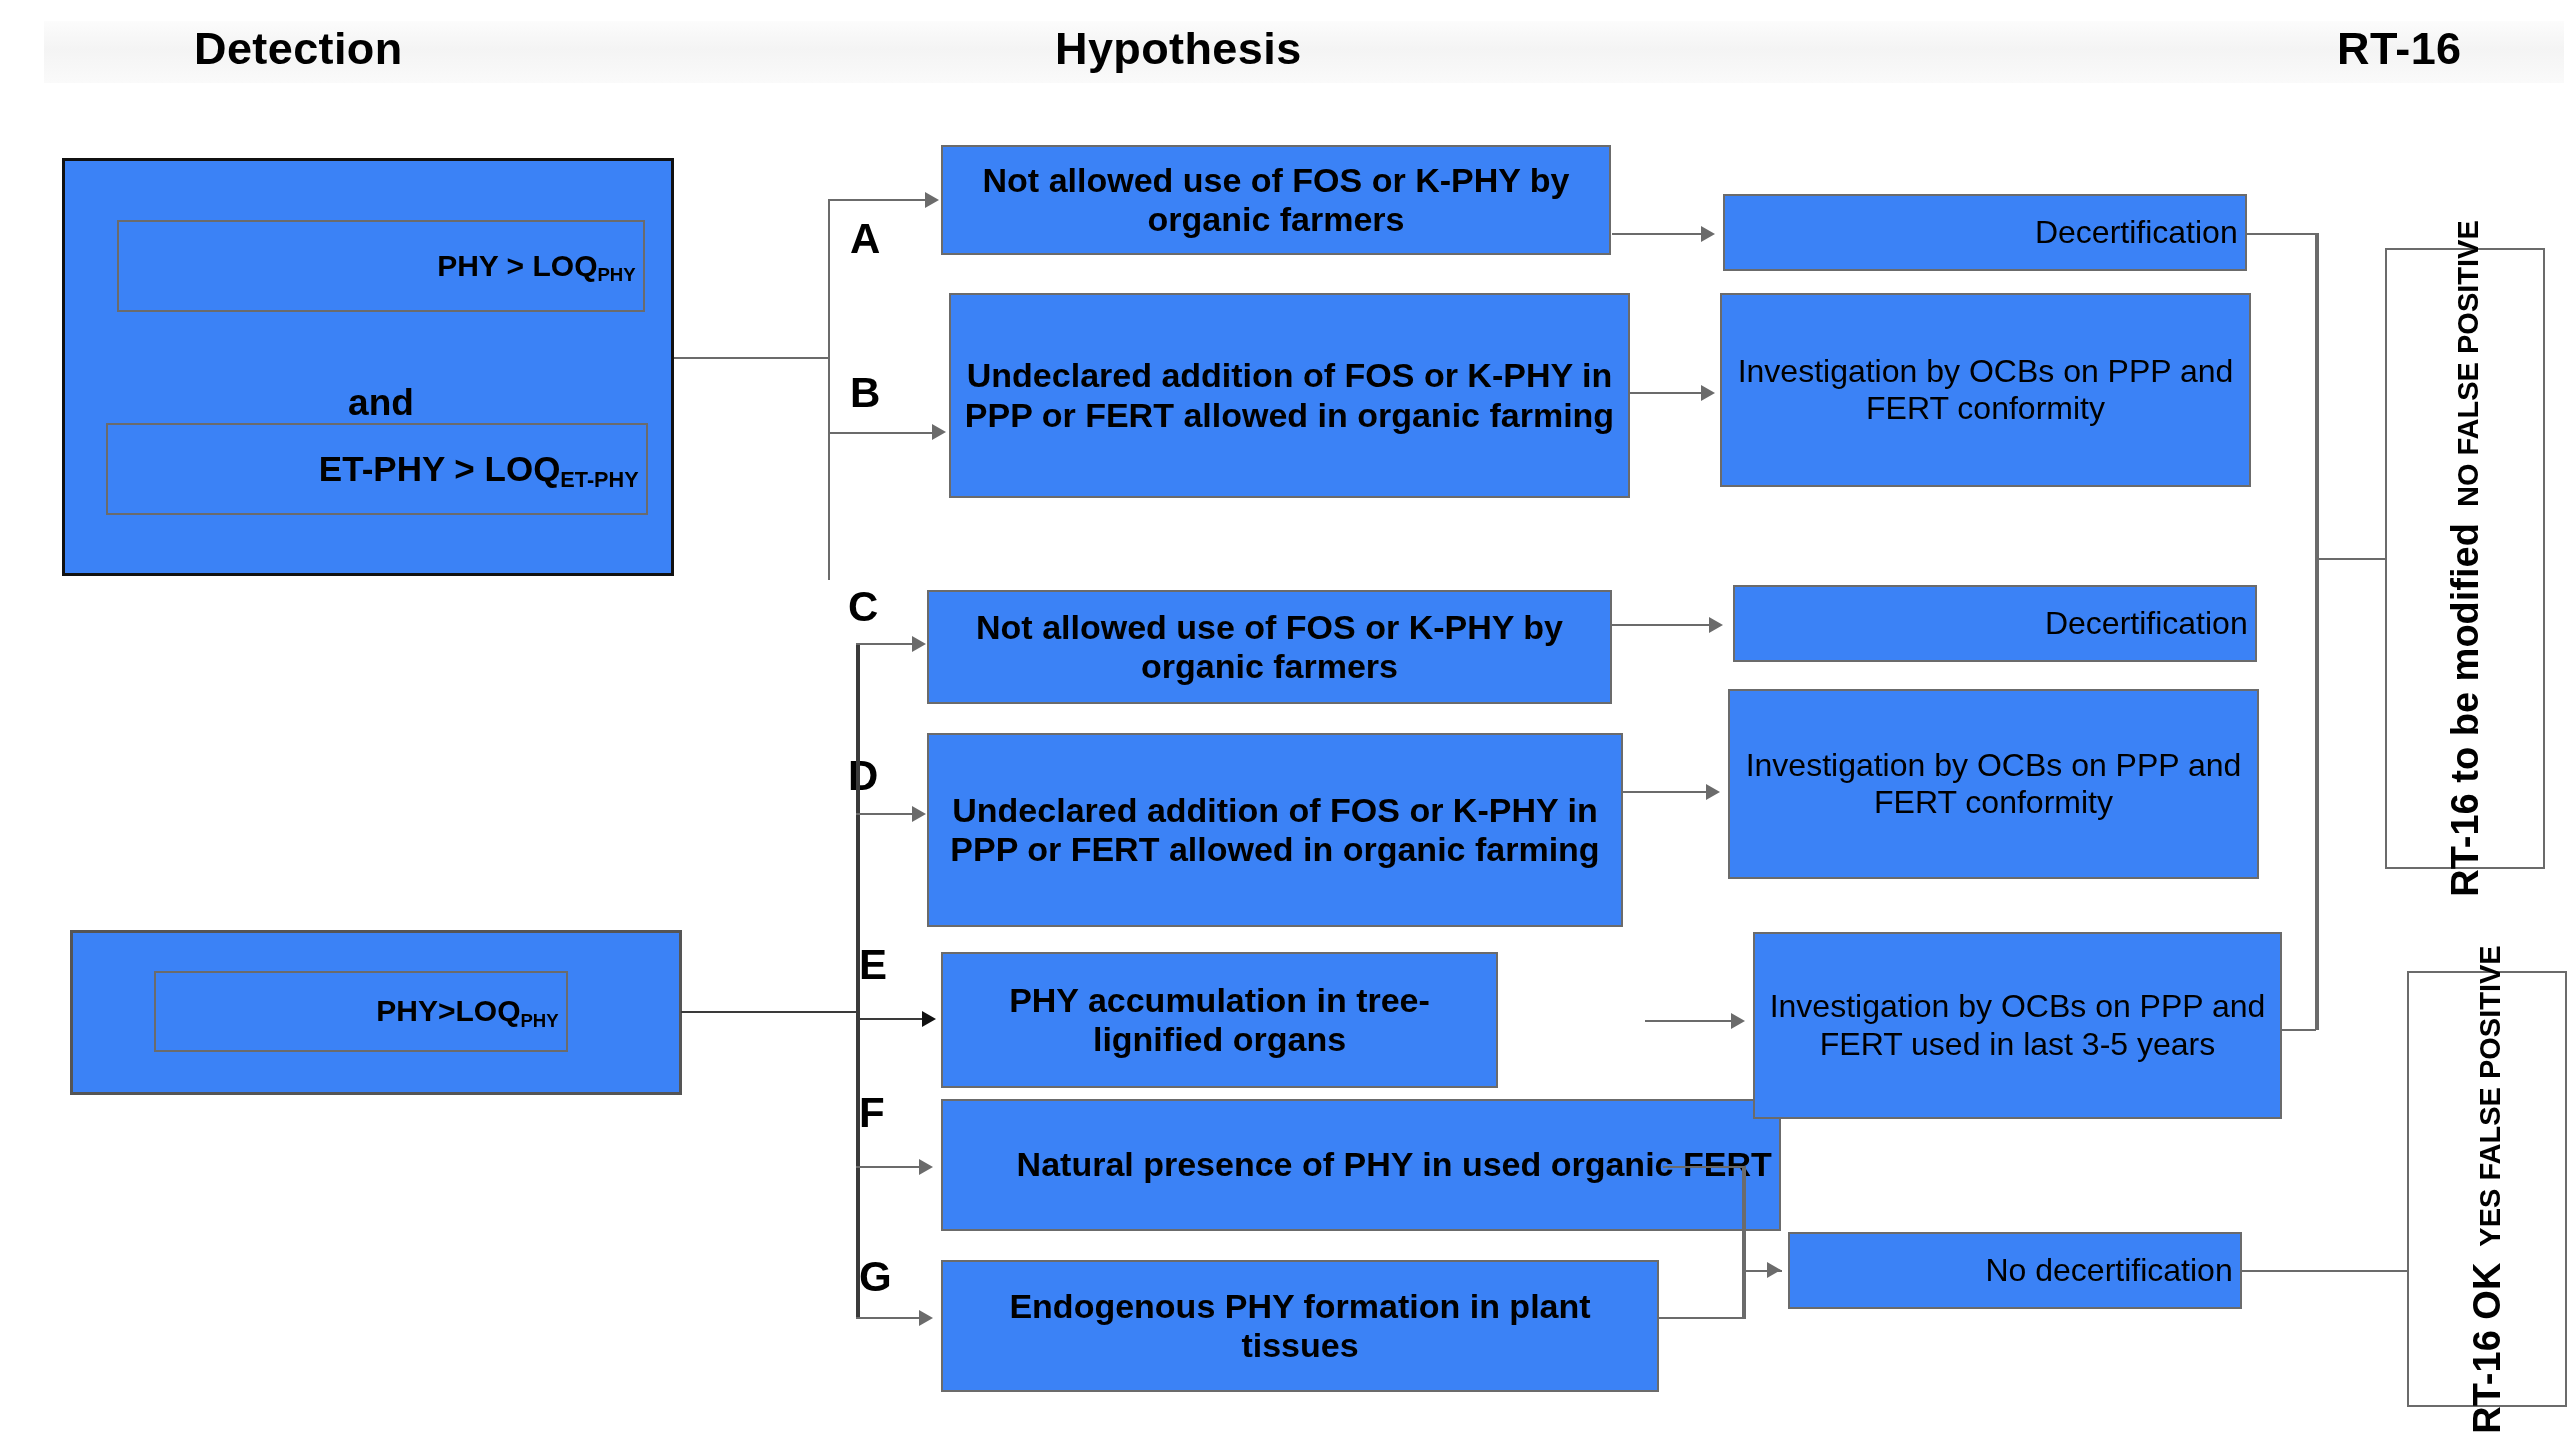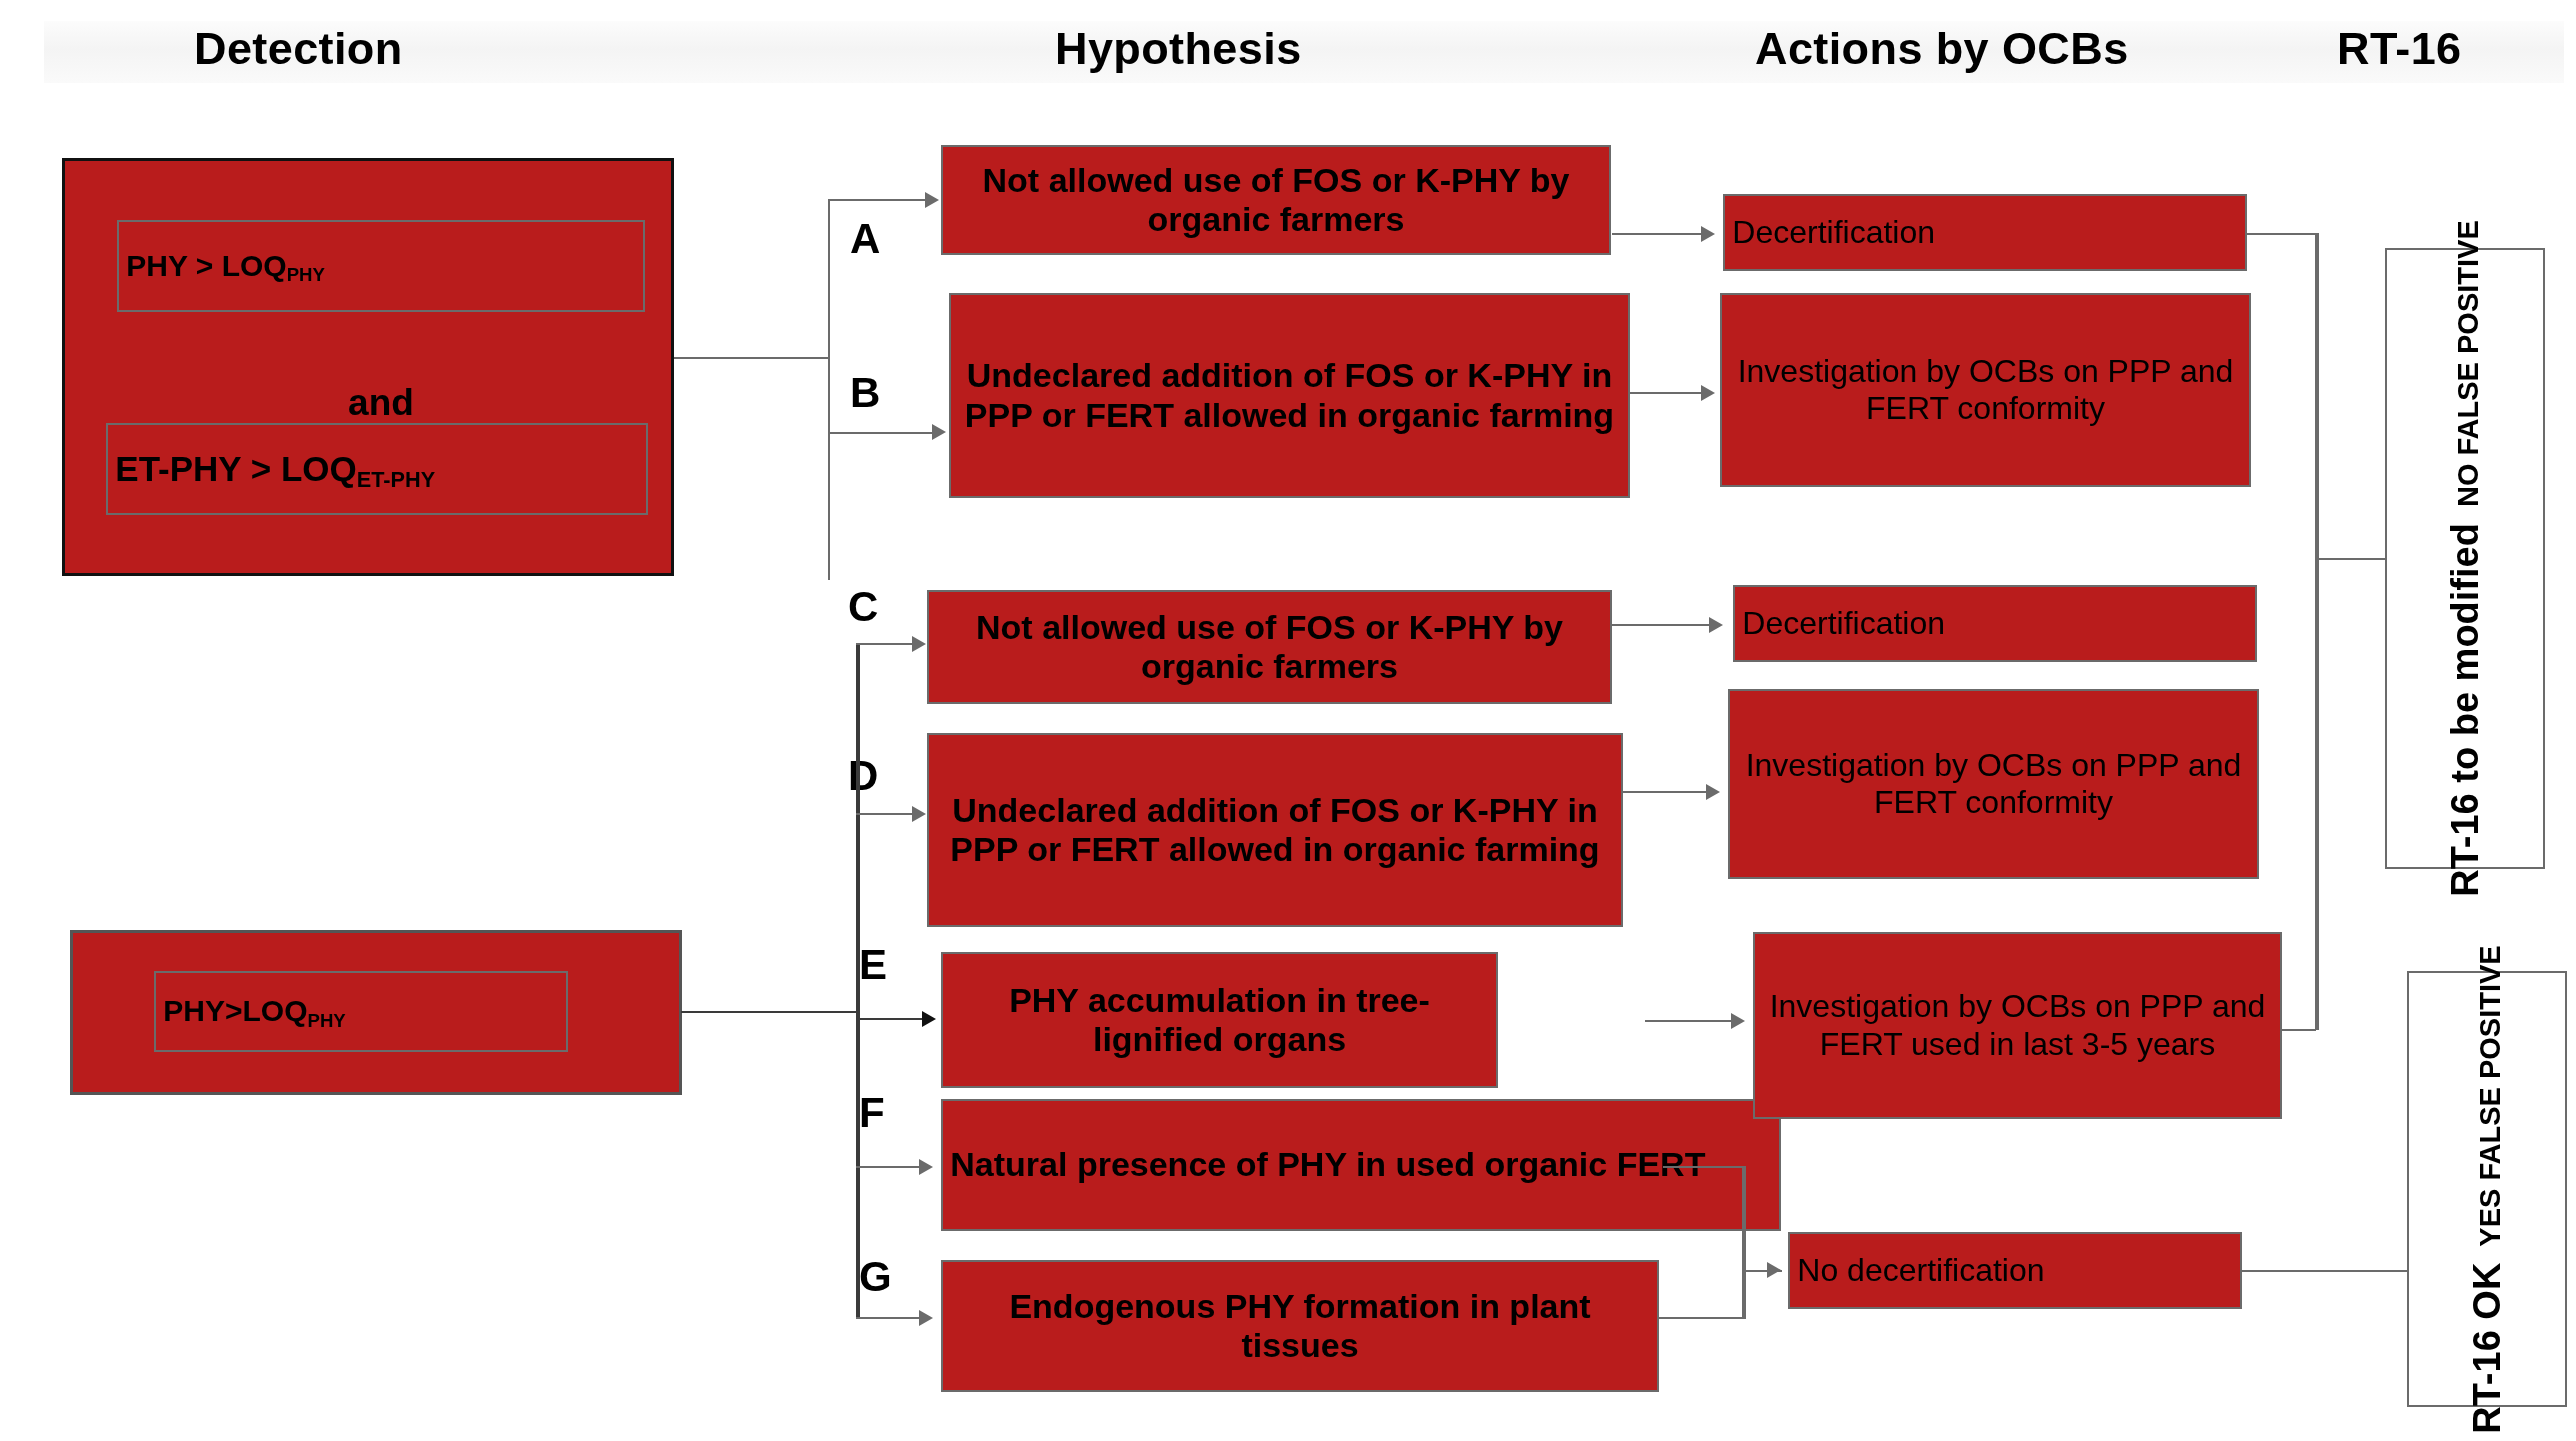--- a/index.html
+++ b/index.html
@@ -27,25 +27,25 @@
     font-weight:bold;
     font-size:45px;
     line-height:62px;
     white-space:nowrap;
     letter-spacing:0.4px;
   }
   
   .box{
     position:absolute;
     box-sizing:border-box;
-    background:#b91c1c;
+    background:#3b82f6;
     border:2.2px solid #6b6b6b;
     display:flex;
     align-items:center;
-    justify-content:flex-start;
+    justify-content:flex-end;
     text-align:center;
   }
   .box.black{border:3.7px solid #111;}
   .box.thick{border:3.7px solid #555;}
   .box .txt{
     display:block;
     padding:0 7.3px;
     line-height:1.16;
   }
   .bold .txt{font-weight:bold;}
@@ -106,21 +106,20 @@
 </style>
 </head>
 <body>
 
 <div id="stage">
 
   <div class="hdr-band"></div>
 
   <div class="hdr" style="left:194px; top:17.6px;">Detection</div>
   <div class="hdr" style="left:1055px; top:17.6px;">Hypothesis</div>
-  <div class="hdr" style="left:1755px; top:17.6px;">Actions by OCBs</div>
   <div class="hdr" style="left:2337px; top:17.6px;">RT-16</div>
 
   <div class="box black" style="left:62px; top:158px; width:612px; height:418px;"></div>
 
   <div class="box bold" style="left:117px; top:220px; width:528px; height:92px; border-width:2.2px;">
     <span class="txt f-det">
       <span>PHY &gt; LOQ</span><sub>PHY</sub>
     </span>
   </div>
 

